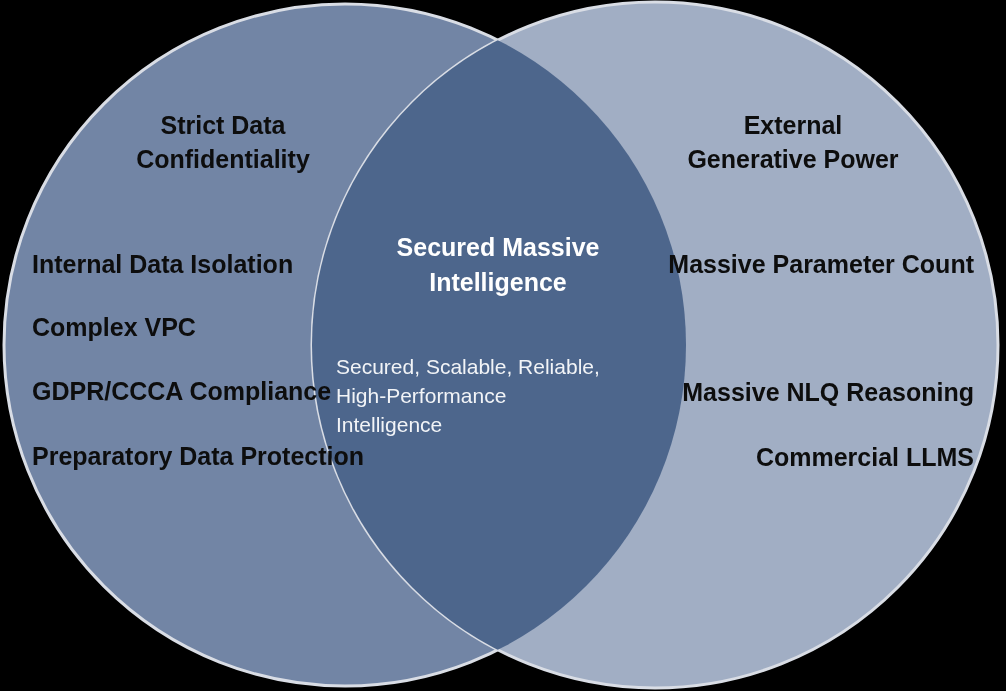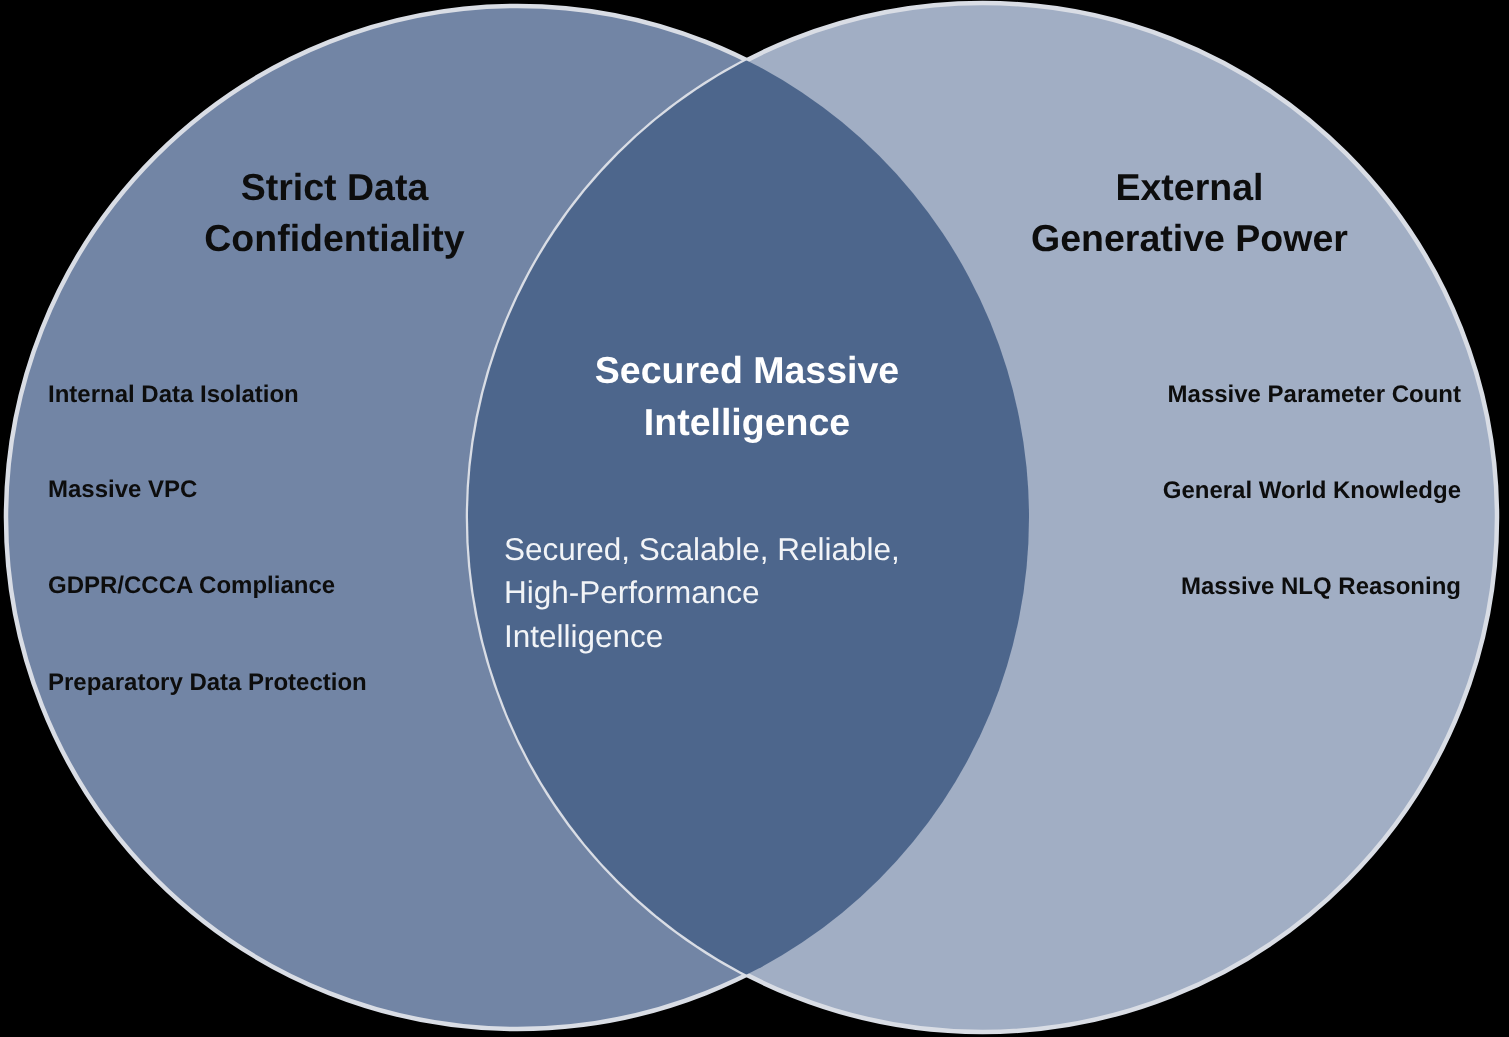--- a/index.html
+++ b/index.html
@@ -44,21 +44,21 @@
     color: #0d0d0d;
     text-align: center;
     white-space: pre-line;
   }
   #left-heading  { left: 82px;  top: 108px; width: 282px; }
   #right-heading { left: 652px; top: 108px; width: 282px; }
 
   .item {
     position: absolute;
     font-weight: bold;
-    font-size: 16px;
+    font-size: 25px;
     line-height: 24px;
     color: #0d0d0d;
     white-space: nowrap;
   }
   .item-left  { left: 32px;  text-align: left; }
   .item-right { right: 32px; text-align: left; }
 
   #left-item-0  { top: 252px; }
   #left-item-1  { top: 315px; }
   #left-item-2  { top: 379px; }
@@ -116,27 +116,27 @@
 
   <div class="layer">
 
     <div class="heading" id="left-heading">Strict Data
 Confidentiality</div>
 
     <div class="heading" id="right-heading">External
 Generative Power</div>
 
     <div class="item item-left" id="left-item-0">Internal Data Isolation</div>
-    <div class="item item-left" id="left-item-1">Massive VPC</div>
+    <div class="item item-left" id="left-item-1">Complex VPC</div>
     <div class="item item-left" id="left-item-3">Preparatory Data Protection</div>
     <div class="item item-left" id="left-item-2">GDPR/CCCA Compliance</div>
 
     <div class="item item-right" id="right-item-0">Massive Parameter Count</div>
-    <div class="item item-right" id="right-item-1">General World Knowledge</div>
     <div class="item item-right" id="right-item-2">Massive NLQ Reasoning</div>
+    <div class="item item-right" id="right-item-3">Commercial LLMS</div>
 
     <div id="center-title">Secured Massive
 Intelligence</div>
 
     <div id="center-sub">Secured, Scalable, Reliable,
 High-Performance
 Intelligence</div>
 
   </div>
 </div>

